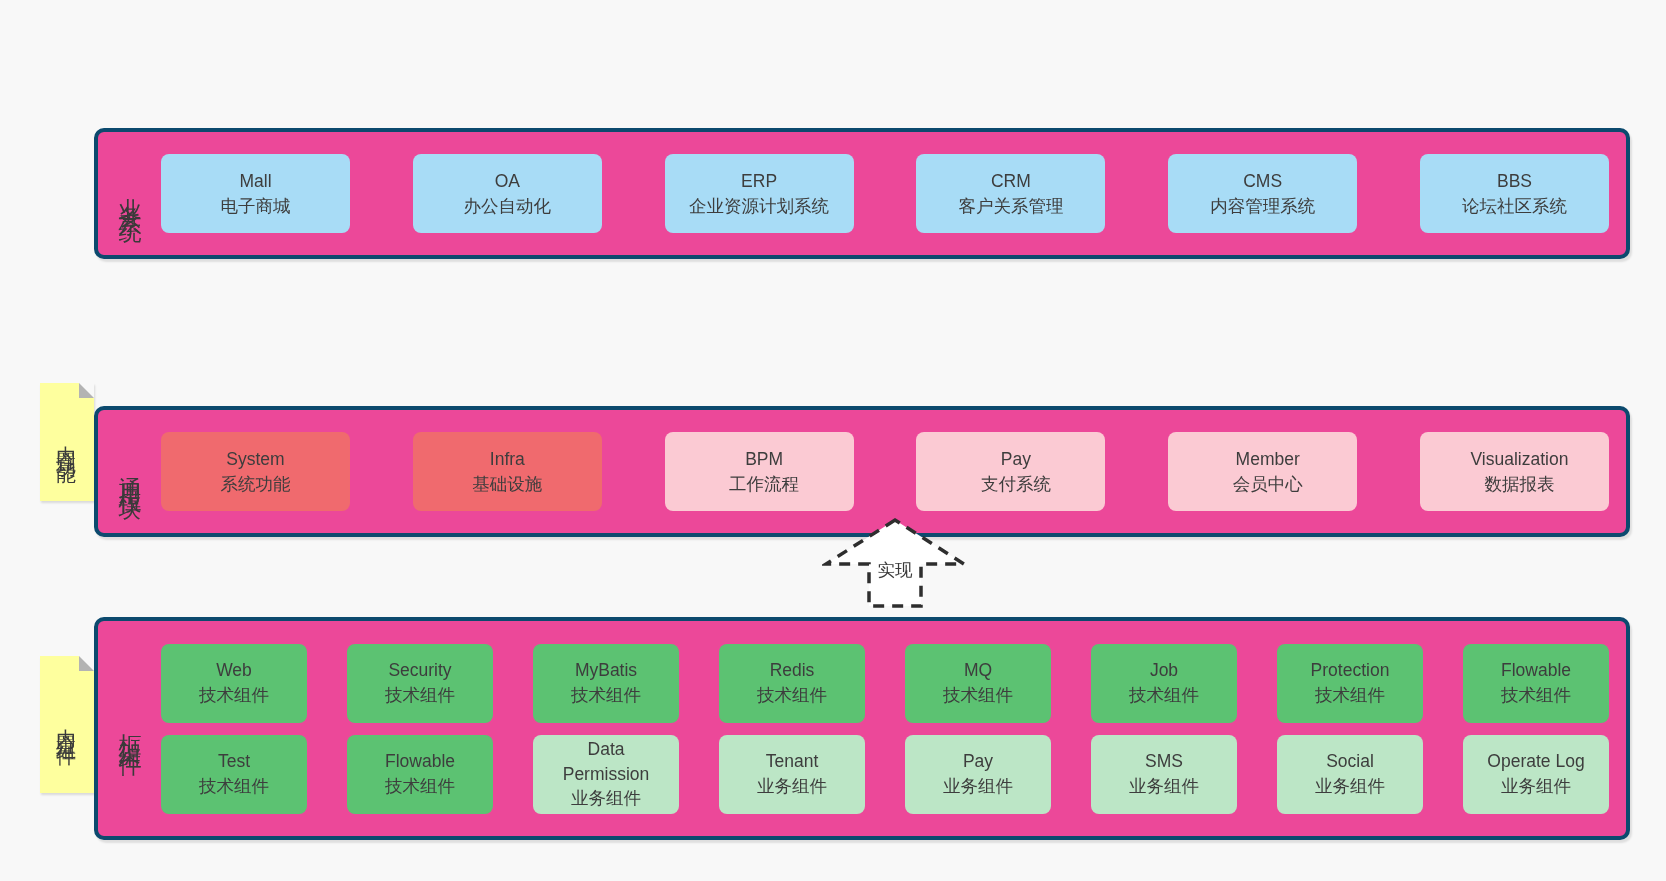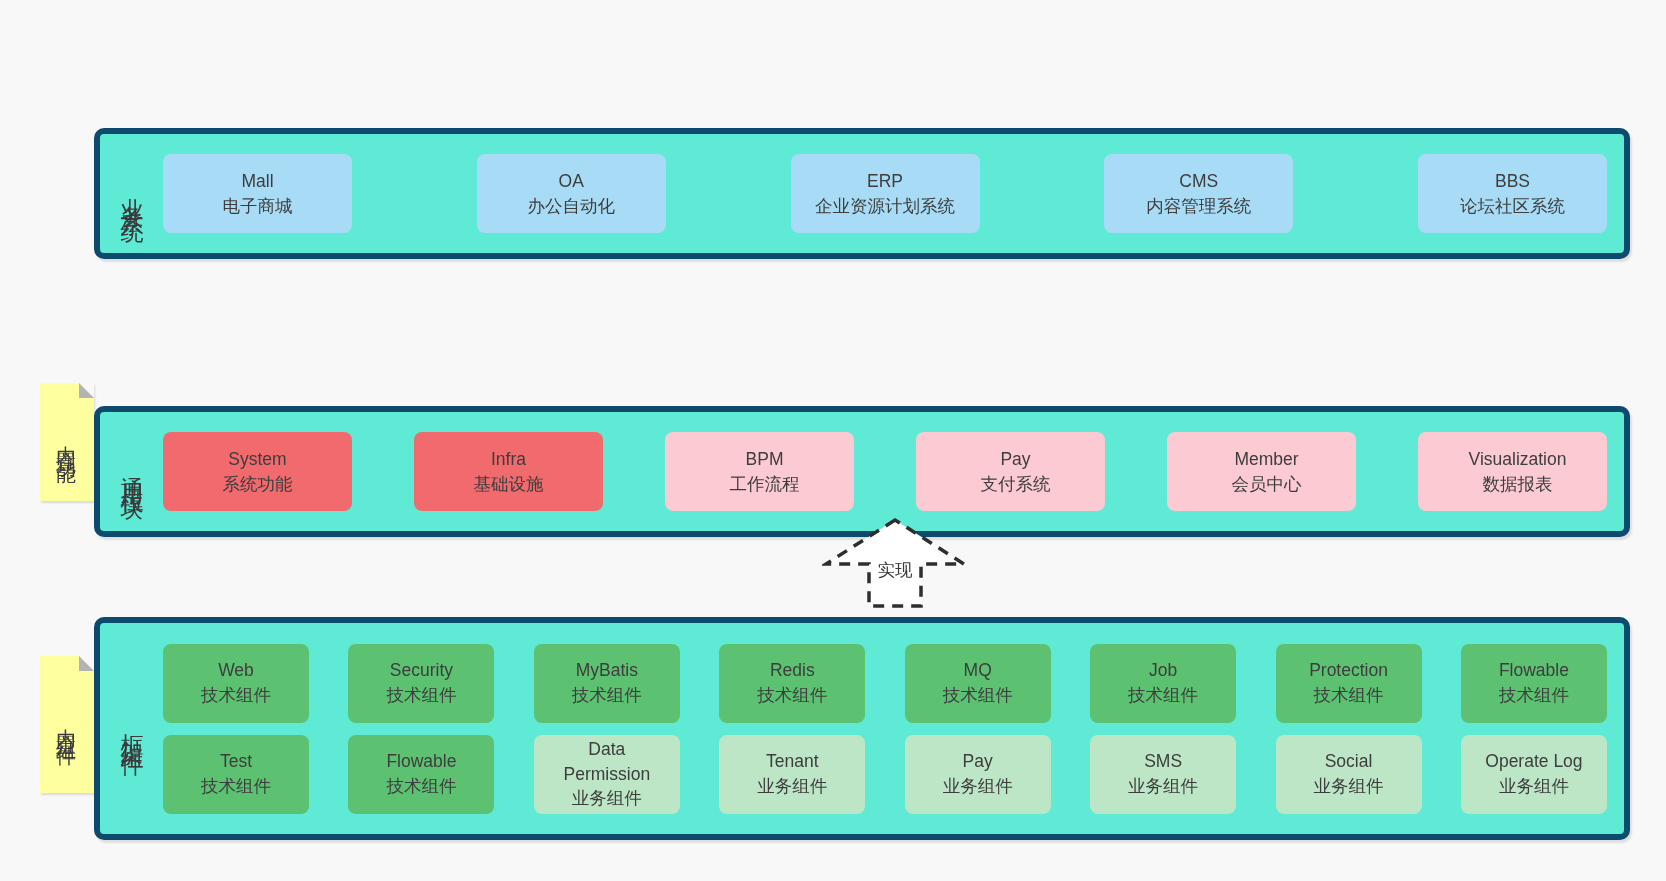--- a/index.html
+++ b/index.html
@@ -10,22 +10,22 @@
     position:relative;
     overflow:hidden;
     color:#3d3d3d;
   }
   .canvas { position:absolute; inset:0; }
 
   
   .layer {
     position:absolute;
     left:94px; width:1536px;
-    background:#5eead4;
-    border:6px solid #0c4a6e;
+    background:#ec4899;
+    border:4px solid #0c4a6e;
     border-radius:10px;
     box-sizing:border-box;
     display:flex;
     align-items:center;
     box-shadow:2px 3px 2px rgba(0,0,0,0.10);
     z-index:2;
   }
   .layer-business   { top:128px; height:131px; }
   .layer-modules    { top:370px; height:131px;margin-top:36px; }
   .layer-components { top:617px; height:223px; }
@@ -140,20 +140,24 @@
         </div>
         <div class="box box-lg variant-blue">
           <span class="box-en">OA</span>
           <span class="box-zh">办公自动化</span>
         </div>
         <div class="box box-lg variant-blue">
           <span class="box-en">ERP</span>
           <span class="box-zh">企业资源计划系统</span>
         </div>
         <div class="box box-lg variant-blue">
+          <span class="box-en">CRM</span>
+          <span class="box-zh">客户关系管理</span>
+        </div>
+        <div class="box box-lg variant-blue">
           <span class="box-en">CMS</span>
           <span class="box-zh">内容管理系统</span>
         </div>
         <div class="box box-lg variant-blue">
           <span class="box-en">BBS</span>
           <span class="box-zh">论坛社区系统</span>
         </div>
       </div>
   </section>
 

